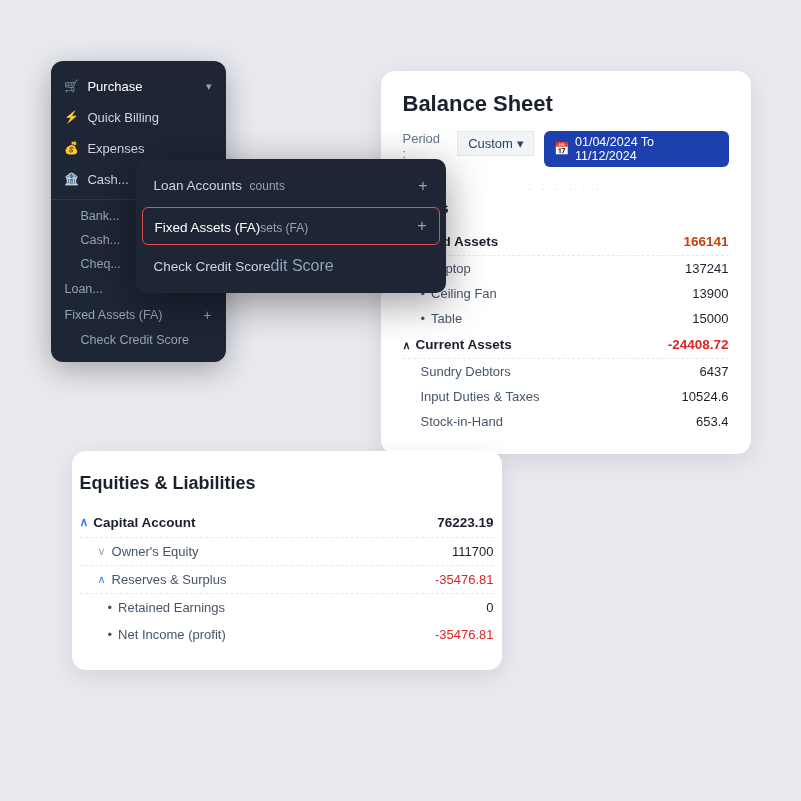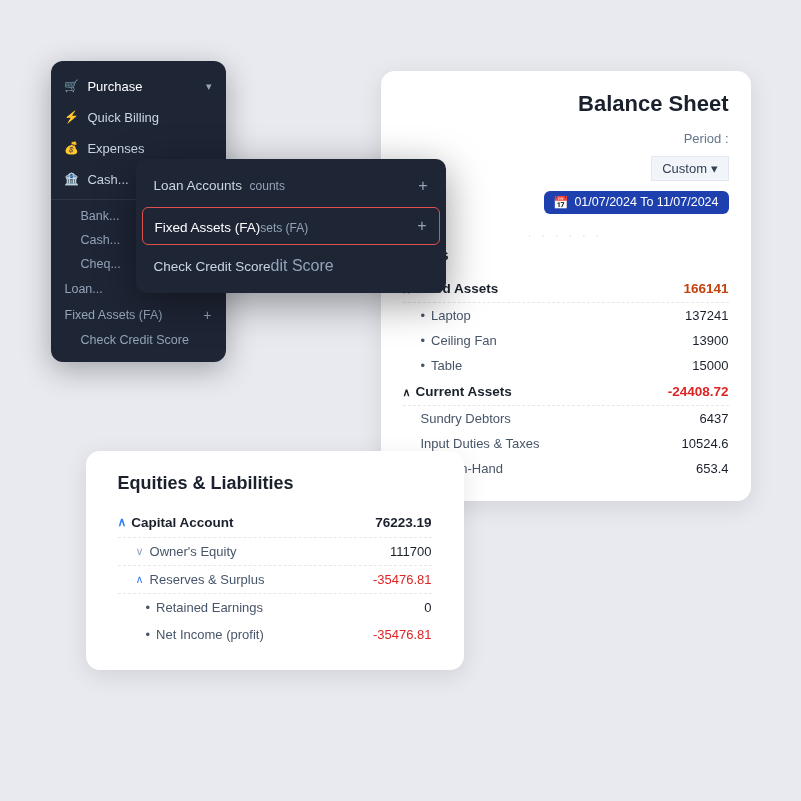--- a/index.html
+++ b/index.html
@@ -103,28 +103,26 @@
       border-radius: 14px;
       padding: 20px 22px;
       box-shadow: 0 6px 24px rgba(0,0,0,0.10);
       z-index: 5;
     }
     .bs-title {
       font-size: 22px;
       font-weight: 700;
       color: #1a202c;
       margin-bottom: 14px;
-      text-align: right;
     }
     .bs-period-row {
       display: flex;
-      align-items: flex-end;
+      align-items: flex-start;
       gap: 10px;
       margin-bottom: 14px;
-      flex-direction: column;
     }
     .bs-period-label { font-size: 13px; color: #64748b; }
     .bs-period-select {
       background: #f1f5f9;
       border: 1px solid #e2e8f0;
       border-radius: 0;
       padding: 4px 10px;
       font-size: 13px;
       color: #334155;
       cursor: pointer;
@@ -195,25 +193,25 @@
       color: #1a202c;
     }
     .chevron-up::before { content: '∧'; font-size: 11px; }
     .dot::before { content: '•'; }
     .negative { color: #dc2626 !important; }
 
     
     .eq-card {
       position: absolute;
       top: 420px;
-      left: 65px;
-      width: 378px;
+      left: 51px;
+      width: 430px;
       background: #fff;
       border-radius: 14px;
-      padding: 22px 32px;
+      padding: 22px 8px;
       box-shadow: 0 6px 24px rgba(0,0,0,0.10);
       z-index: 5;
     }
     .eq-title {
       font-size: 18px;
       font-weight: 700;
       color: #1a202c;
       margin-bottom: 14px;
     }
     .eq-group-row {
@@ -327,21 +325,21 @@
   <div class="balance-sheet-card">
     <div class="bs-title">Balance Sheet</div>
     <div class="bs-period-row">
       <span class="bs-period-label">Period :</span>
       <div class="bs-period-select">
         <span>Custom</span>
         <span>▾</span>
       </div>
       <div class="bs-date-range">
         <span>📅</span>
-        <span>01/07/2024  To  11/07/2024</span>
+        <span>01/04/2024  To  11/12/2024</span>
       </div>
     </div>
     <div class="bs-dots">. . . . . .</div>
     <div class="bs-section-title">Assets</div>
 
     <div class="bs-group-row">
       <span class="bs-group-label">
         <span class="chevron-up"></span>
         <span>Fixed Assets</span>
       </span>

